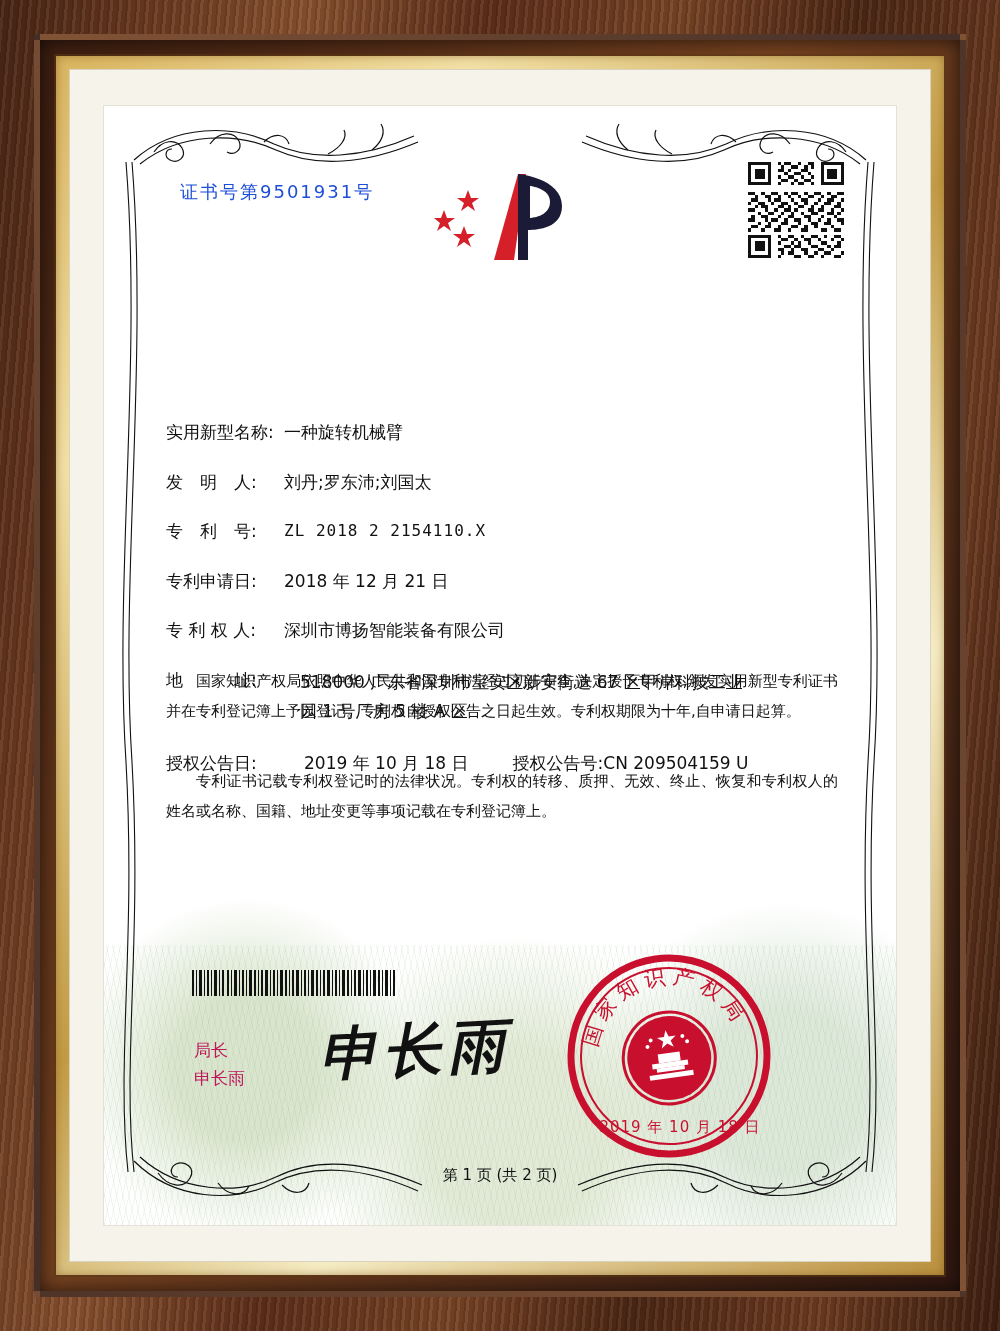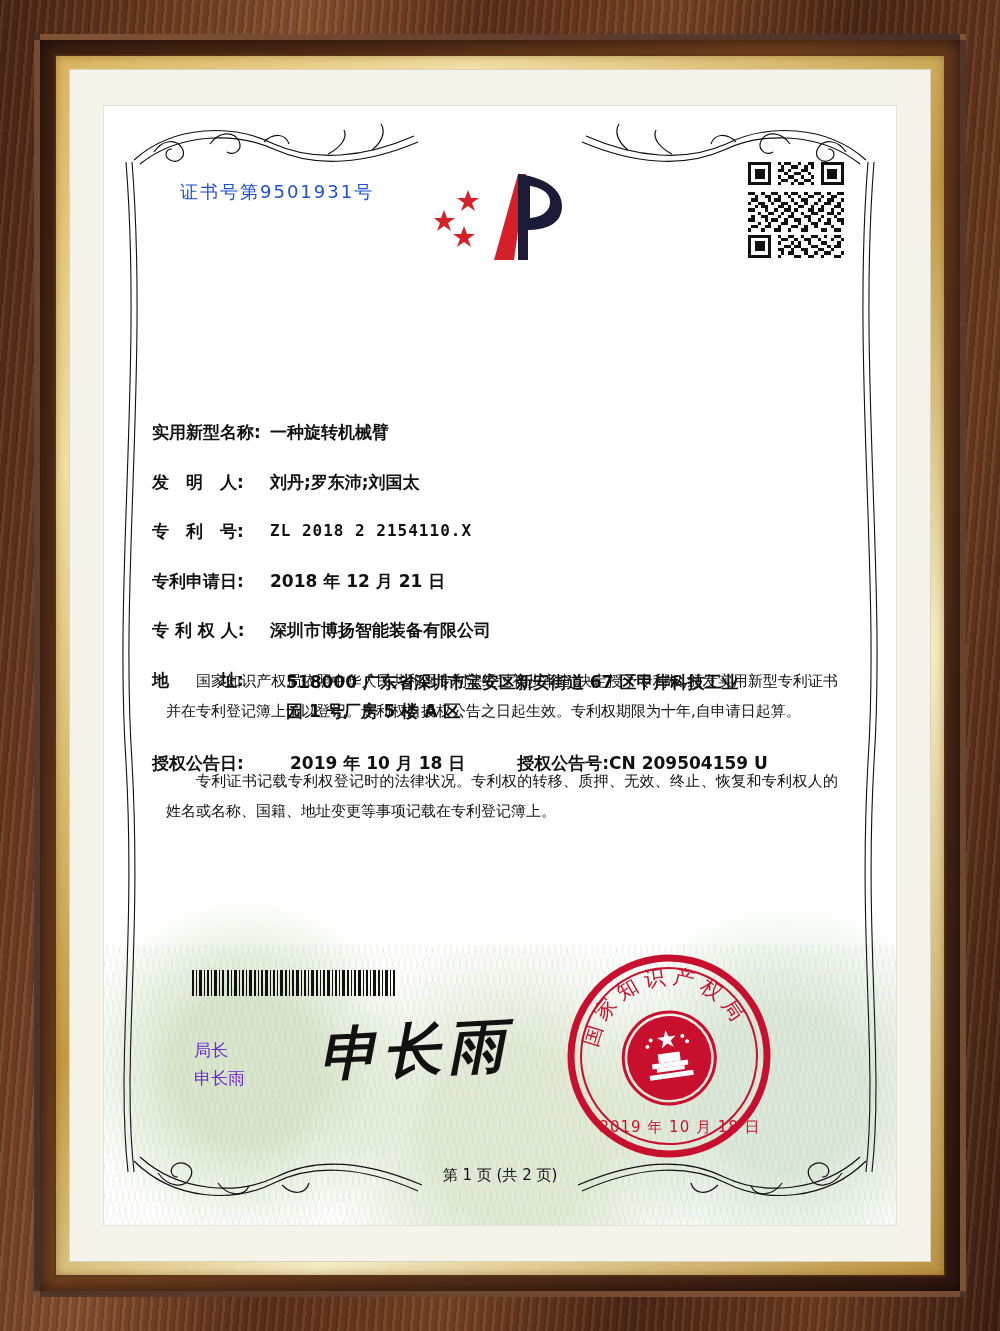--- a/index.html
+++ b/index.html
@@ -69,41 +69,41 @@
     font-size:18px;letter-spacing:2px;color:#1d4ed8;
     font-family:"DejaVu Sans","Liberation Sans",sans-serif;
   }
   .emblem{position:absolute;left:330px;top:58px;width:130px;height:110px;}
   .qr{position:absolute;right:52px;top:56px;width:96px;height:96px;}
   .title{
     position:absolute;left:0;top:213px;width:792px;text-align:center;
     font-size:42px;font-weight:bold;letter-spacing:6px;color:#0b0b0b;
     font-family:"DejaVu Sans","Liberation Sans",sans-serif;
   }
-  .fields{position:absolute;left:48px;top:314px;width:670px;font-weight:bold;}
+  .fields{position:absolute;left:62px;top:314px;width:670px;}
   .row{display:flex;margin-bottom:24px;font-size:17px;color:#111;line-height:1.5;}
   .row .lbl{width:118px;flex:0 0 118px;letter-spacing:0px;white-space:pre;}
   .row .val{flex:1;}
   .row .val.mono{font-family:"DejaVu Sans Mono","Liberation Mono",monospace;font-size:16px;letter-spacing:1px;}
   .row.addr .val{line-height:1.75;margin-left:16px;}
   .pubrow{display:flex;font-size:17px;color:#111;gap:20px;}
-  .pubrow .seg2{margin-left:32px;display:flex;align-items:flex-end;}
+  .pubrow .seg2{margin-left:24px;display:flex;align-items:flex-end;}
   .pubrow .seg2 .lbl2{flex:0 0 auto;letter-spacing:0;}
   .para{
     position:absolute;left:62px;width:672px;
     font-size:15px;line-height:2.0;color:#111;text-align:justify;
   }
   .para.p1{top:560px;}
   .para.p2{top:660px;}
   .indent{display:block;text-indent:2em;}
   
   .barcode{position:absolute;left:88px;top:864px;width:205px;height:26px;}
   
   .sig-label{
-    position:absolute;left:90px;top:930px;font-size:17px;color:#6d28d9;line-height:1.65;
+    position:absolute;left:90px;top:930px;font-size:17px;color:#be185d;line-height:1.65;
   }
   .sig-script{
     position:absolute;left:215px;top:906px;
     font-family:"DejaVu Serif","Liberation Serif",serif;
     font-size:58px;color:#111;letter-spacing:6px;
     transform:rotate(-3deg);
     font-style:italic;font-weight:bold;
   }
   
   .seal{position:absolute;left:455px;top:840px;width:220px;height:220px;}

